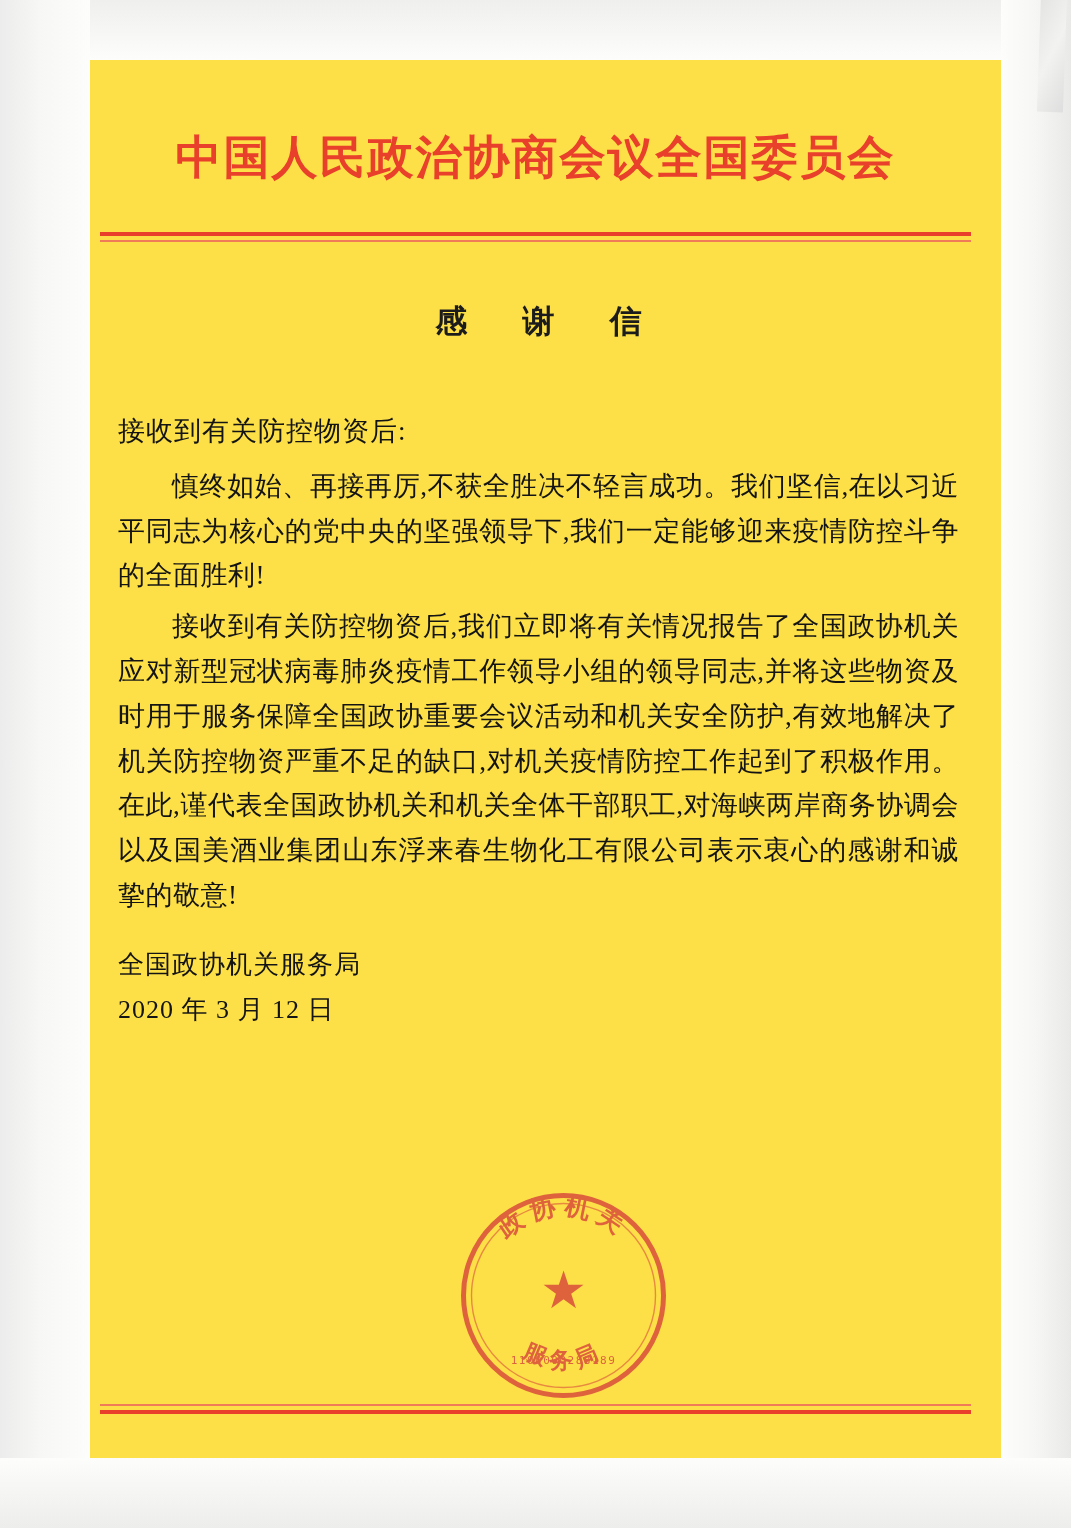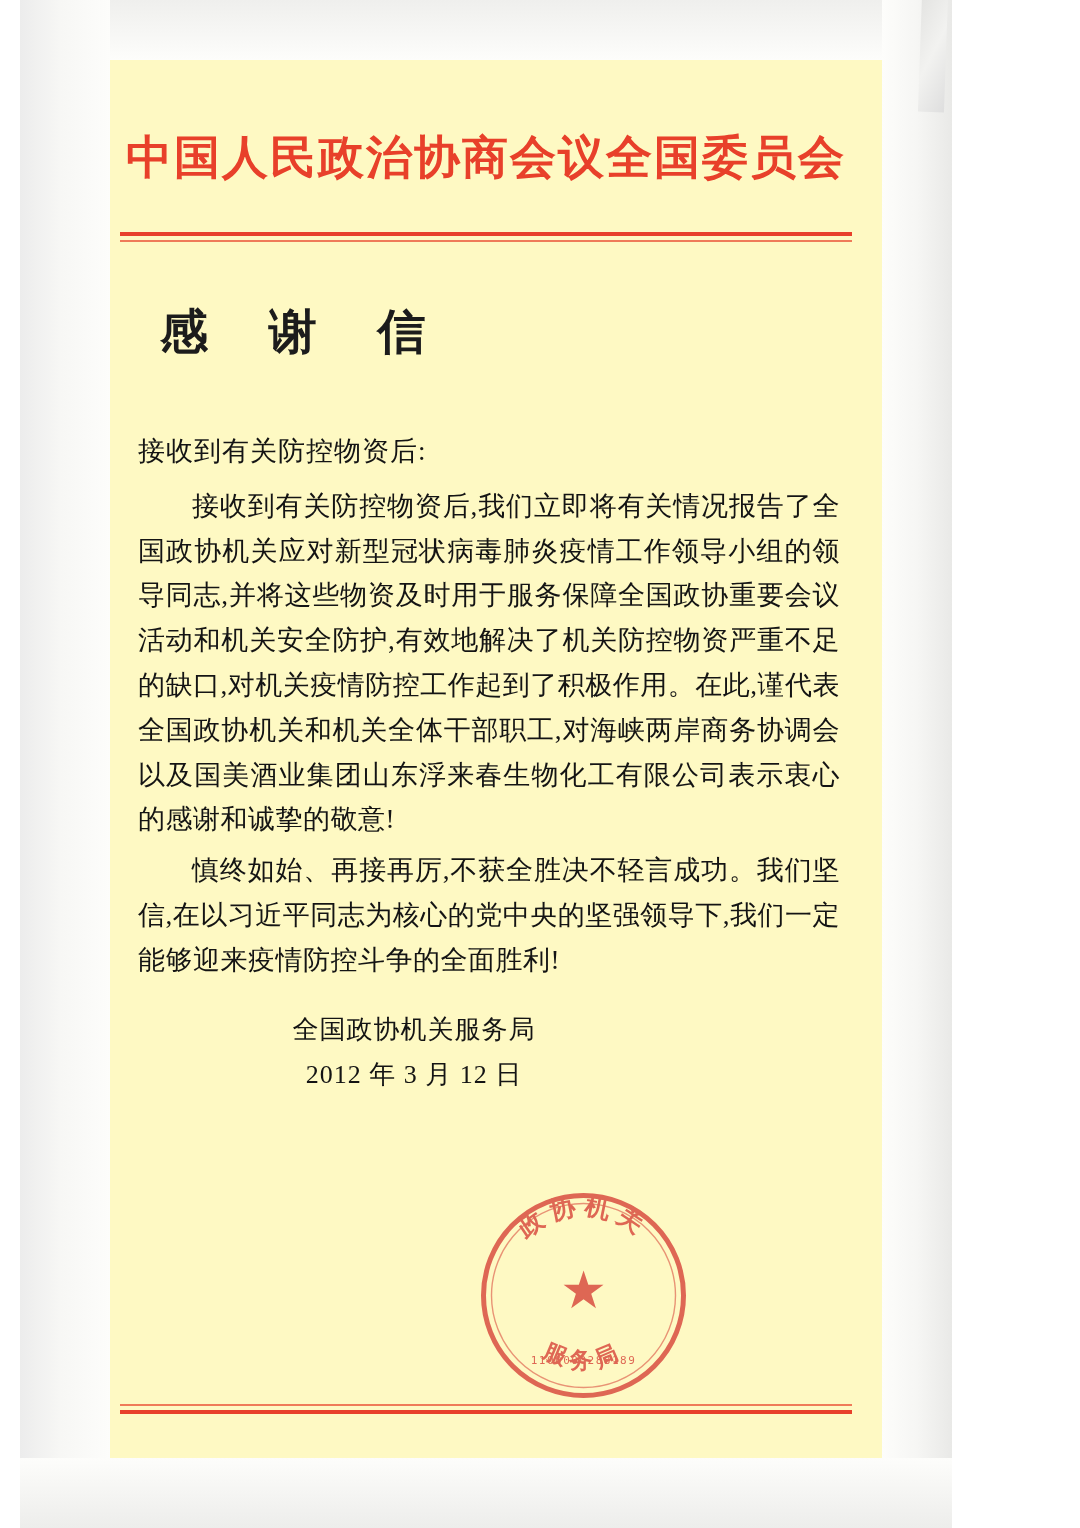--- a/index.html
+++ b/index.html
@@ -5,25 +5,24 @@
   html, body {
     margin: 0;
     padding: 0;
     background: #ffffff;
   }
   body {
     font-family: "Liberation Serif", "DejaVu Serif", serif;
   }
   .page {
     position: relative;
-    width: 932px;
+    width: 1071px;
     height: 1528px;
-    background: #fef9c3;
+    background: #fde047;
     overflow: hidden;
-    margin-left: 20px;
   }
   
   .paper-shade-left {
     position: absolute;
     left: 0; top: 0;
     width: 90px; height: 100%;
     background: linear-gradient(to right, #ececec 0%, #f7f7f5 45%, #fdfdfb 100%);
     pointer-events: none;
   }
   .paper-shade-right {
@@ -93,24 +92,24 @@
   }
 
   
   .doc {
     position: absolute;
     left: 118px;
     right: 112px;
     top: 300px;
   }
   .doc-title {
-    text-align: left;
+    text-align: center;
     font-family: "DejaVu Serif", "Liberation Serif", serif;
     font-weight: bold;
-    font-size: 48px;
+    font-size: 32px;
     letter-spacing: 22px;
     color: #1c1c1c;
     margin: 0 0 66px 0;
     padding-left: 22px;
   }
   .salutation {
     font-size: 27px;
     color: #141414;
     letter-spacing: 1px;
     margin-bottom: 10px;
@@ -121,21 +120,21 @@
     color: #141414;
     line-height: 1.66;
     text-align: justify;
     text-justify: inter-character;
     text-indent: 54px;
     margin: 0 0 6px 0;
     letter-spacing: 0.5px;
   }
   .signature-block {
     margin-top: 24px;
-    text-align: center;
+    text-align: left;
     padding-right: 150px;
     position: relative;
     z-index: 3;
   }
   .signer {
     font-size: 26px;
     color: #141414;
     letter-spacing: 1px;
     line-height: 1.75;
   }
@@ -180,27 +179,27 @@
     <div class="rule-thin"></div>
   </div>
 
   <div class="doc">
 
     <div class="doc-title">感 谢 信</div>
 
     <div class="salutation">接收到有关防控物资后:</div>
 
 
+    <p class="para">慎终如始、再接再厉,不获全胜决不轻言成功。我们坚信,在以习近平同志为核心的党中央的坚强领导下,我们一定能够迎来疫情防控斗争的全面胜利!</p>
+
     <p class="para">接收到有关防控物资后,我们立即将有关情况报告了全国政协机关应对新型冠状病毒肺炎疫情工作领导小组的领导同志,并将这些物资及时用于服务保障全国政协重要会议活动和机关安全防护,有效地解决了机关防控物资严重不足的缺口,对机关疫情防控工作起到了积极作用。在此,谨代表全国政协机关和机关全体干部职工,对海峡两岸商务协调会以及国美酒业集团山东浮来春生物化工有限公司表示衷心的感谢和诚挚的敬意!</p>
-
-    <p class="para">慎终如始、再接再厉,不获全胜决不轻言成功。我们坚信,在以习近平同志为核心的党中央的坚强领导下,我们一定能够迎来疫情防控斗争的全面胜利!</p>
 
     <div class="signature-block">
       <div class="signer">全国政协机关服务局</div>
-      <div class="sign-date">2012 年 3 月 12 日</div>
+      <div class="sign-date">2020 年 3 月 12 日</div>
     </div>
 
   </div>
 
   <div class="seal">
     <svg viewBox="0 0 215 215" width="215" height="215" aria-hidden="true">
       <circle cx="107.5" cy="107.5" r="100" fill="none" stroke="#d8483c" stroke-width="5"></circle>
       <circle cx="107.5" cy="107.5" r="92" fill="none" stroke="#d8483c" stroke-width="1.4" opacity="0.7"></circle>
       <path id="sealArcTop" d="M 27,107.5 A 80.5,80.5 0 0 1 188,107.5" fill="none"></path>
       <path id="sealArcBottom" d="M 35,107.5 A 72.5,72.5 0 0 0 180,107.5" fill="none"></path>

